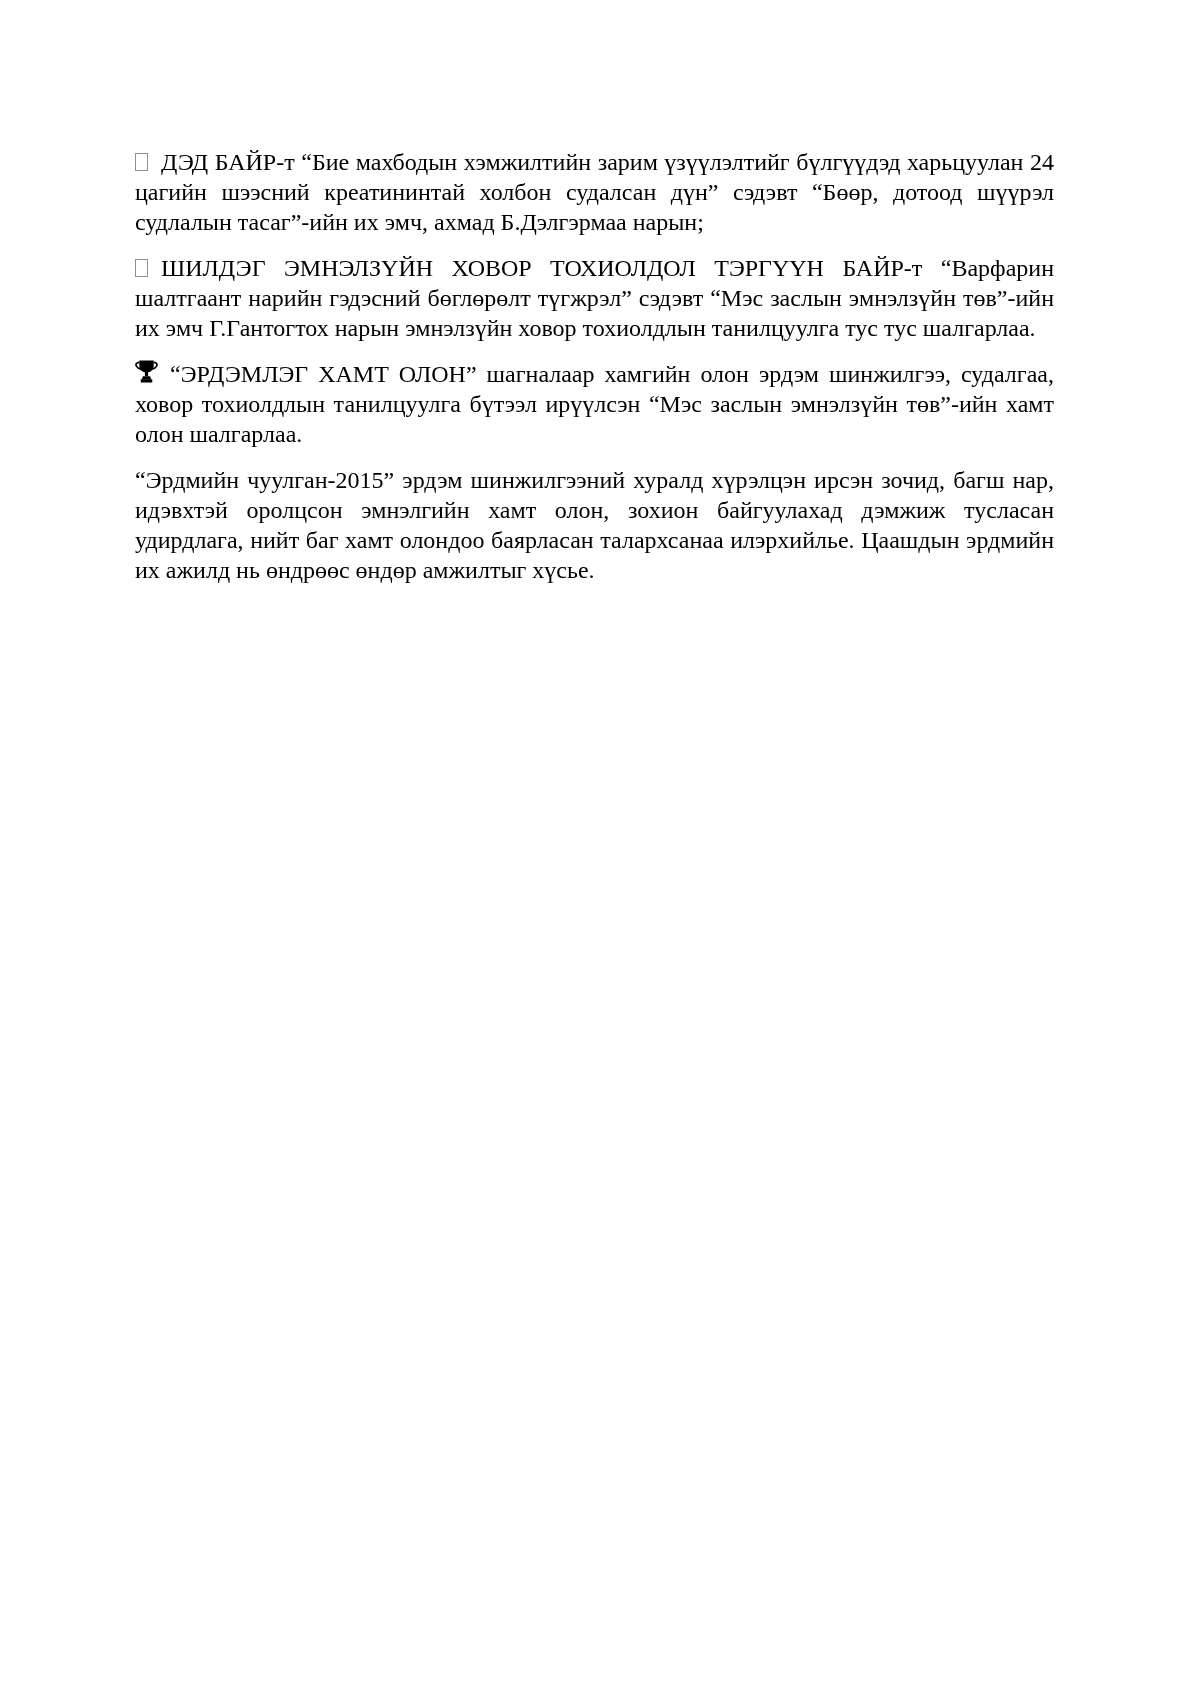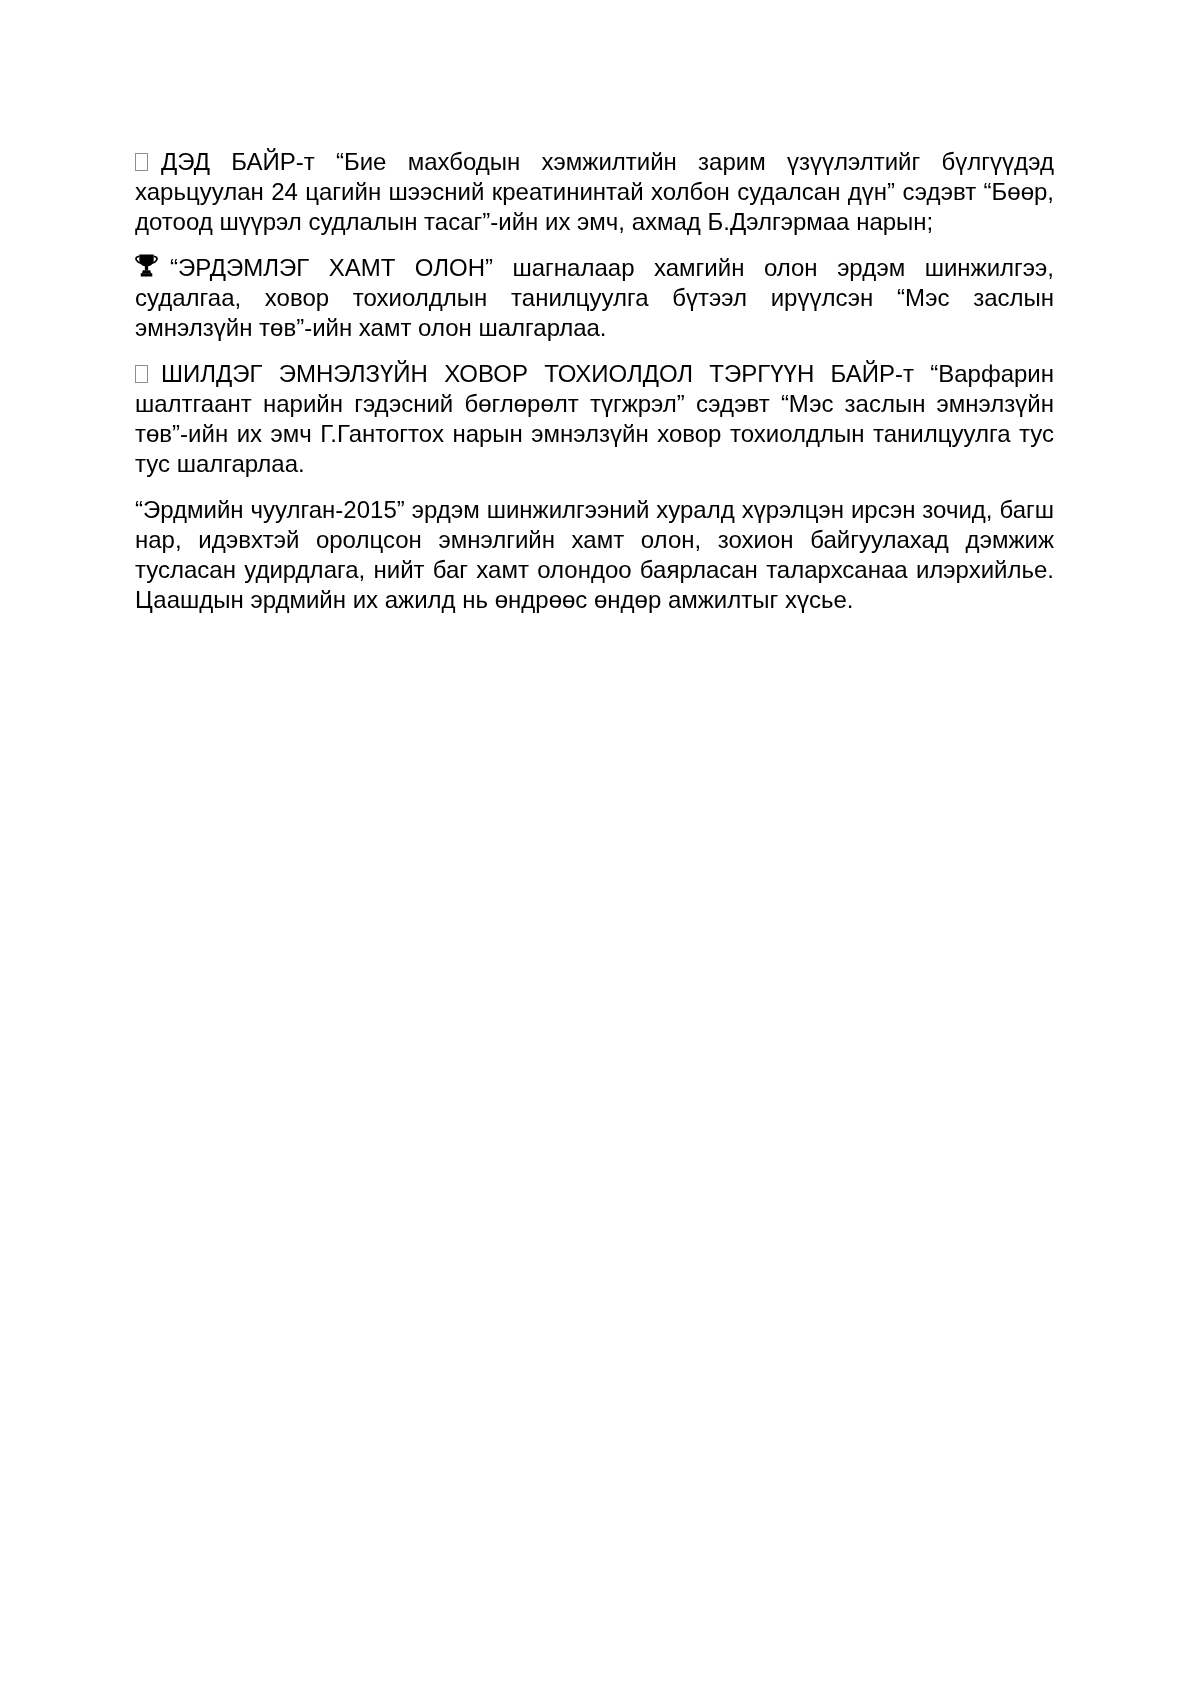--- a/index.html
+++ b/index.html
@@ -6,21 +6,21 @@
     margin: 0;
     padding: 0;
     background: #ffffff;
   }
   .page {
     position: relative;
     width: 1190px;
     height: 1683px;
     background: #ffffff;
     overflow: hidden;
-    font-family: Liberation Sans, sans-serif;
+    font-family: Liberation Serif, serif;
   }
   .content {
     position: absolute;
     left: 135px;
     top: 147px;
     width: 919px;
   }
   .para {
     margin: 0 0 16px 0;
     font-size: 24px;
@@ -54,36 +54,36 @@
 <body>
 
 <div class="page">
   <div class="content">
 
     <p class="para">
       <span class="tofu"></span><span class="ptext">ДЭД БАЙР-т “Бие махбодын хэмжилтийн зарим үзүүлэлтийг бүлгүүдэд харьцуулан 24 цагийн шээсний креатининтай холбон судалсан дүн” сэдэвт “Бөөр, дотоод шүүрэл судлалын тасаг”-ийн их эмч, ахмад Б.Дэлгэрмаа нарын;</span>
     </p>
 
     <p class="para">
+      <span class="tofu"></span><span class="ptext">ШИЛДЭГ ЭМНЭЛЗҮЙН ХОВОР ТОХИОЛДОЛ ТЭРГҮҮН БАЙР-т “Варфарин шалтгаант нарийн гэдэсний бөглөрөлт түгжрэл” сэдэвт “Мэс заслын эмнэлзүйн төв”-ийн их эмч Г.Гантогтох нарын  эмнэлзүйн ховор тохиолдлын танилцуулга тус тус шалгарлаа.</span>
+    </p>
+
+    <p class="para">
       <svg class="trophy" viewBox="0 0 24 26" xmlns="http://www.w3.org/2000/svg" aria-hidden="true">
 
         <path d="M4.5 3.5 C1.5 3.5 0.5 5.5 1.5 7.5 C2.4 9.3 4.5 10.3 6.5 10.6" fill="none" stroke="#000000" stroke-width="1.8"></path>
         <path d="M19.5 3.5 C22.5 3.5 23.5 5.5 22.5 7.5 C21.6 9.3 19.5 10.3 17.5 10.6" fill="none" stroke="#000000" stroke-width="1.8"></path>
 
         <path d="M4.5 1.5 H19.5 V7 C19.5 11.4 16.2 14 12 14 C7.8 14 4.5 11.4 4.5 7 Z" fill="#000000"></path>
 
         <rect x="10.3" y="13.5" width="3.4" height="4.5" fill="#000000"></rect>
         <path d="M8.2 18 H15.8 L16.8 21 H7.2 Z" fill="#000000"></path>
 
         <rect x="6" y="21" width="12" height="3.5" fill="#000000"></rect>
       </svg><span class="ptext">“ЭРДЭМЛЭГ ХАМТ ОЛОН” шагналаар хамгийн олон эрдэм шинжилгээ, судалгаа, ховор тохиолдлын танилцуулга бүтээл ирүүлсэн “Мэс заслын эмнэлзүйн төв”-ийн хамт олон шалгарлаа.</span>
     </p>
 
     <p class="para">
-      <span class="tofu"></span><span class="ptext">ШИЛДЭГ ЭМНЭЛЗҮЙН ХОВОР ТОХИОЛДОЛ ТЭРГҮҮН БАЙР-т “Варфарин шалтгаант нарийн гэдэсний бөглөрөлт түгжрэл” сэдэвт “Мэс заслын эмнэлзүйн төв”-ийн их эмч Г.Гантогтох нарын  эмнэлзүйн ховор тохиолдлын танилцуулга тус тус шалгарлаа.</span>
-    </p>
-
-    <p class="para">
       <span class="ptext">“Эрдмийн чуулган-2015” эрдэм шинжилгээний хуралд хүрэлцэн ирсэн зочид, багш нар, идэвхтэй оролцсон эмнэлгийн хамт олон, зохион байгуулахад дэмжиж тусласан удирдлага, нийт баг хамт олондоо баярласан талархсанаа илэрхийлье. Цаашдын эрдмийн их ажилд нь өндрөөс өндөр амжилтыг хүсье.</span>
     </p>
 
   </div>
 </div>
 
 </body></html>

